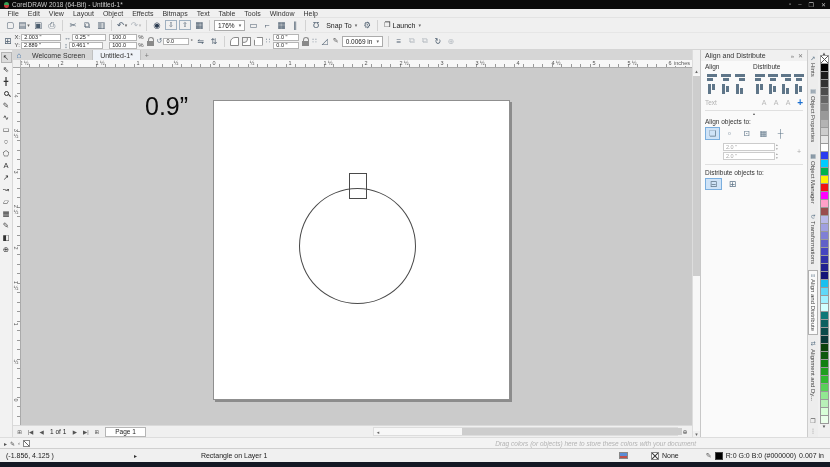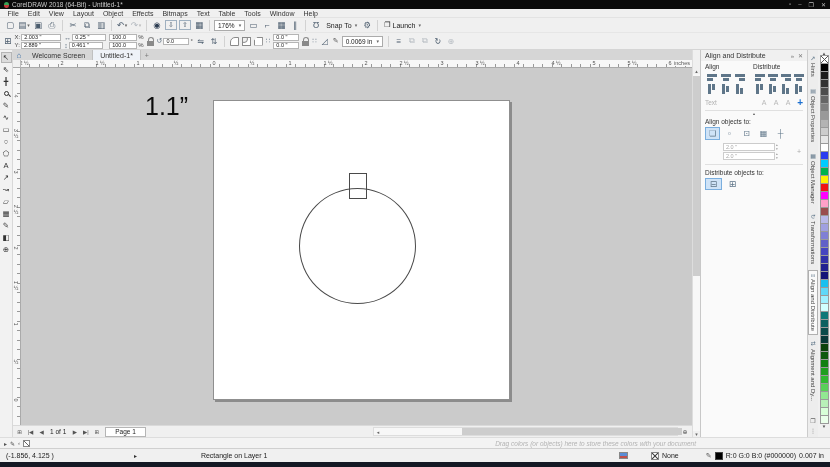--- a/index.html
+++ b/index.html
@@ -411,21 +411,21 @@
             <span class="vlbl" style="top: 104px;">3</span>
             <span class="vlbl" style="top: 142px;">2 ½</span>
             <span class="vlbl" style="top: 180px;">2</span>
             <span class="vlbl" style="top: 218px;">1 ½</span>
             <span class="vlbl" style="top: 256px;">1</span>
             <span class="vlbl" style="top: 294px;">½</span>
             <span class="vlbl" style="top: 332px;">0</span>
           </div>
         <div class="canvas">
           <div class="page"></div>
-          <div class="annotation">1.1”</div>
+          <div class="annotation">0.9”</div>
           <div class="shape-circle"></div>
           <div class="shape-rect"></div>
         </div>
       </div>
       <div class="navrow">
         <span class="nv">⊞</span>
         <span class="nv">|◀</span>
         <span class="nv">◀</span>
         <span class="nv-txt">1 of 1</span>
         <span class="nv">▶</span>

